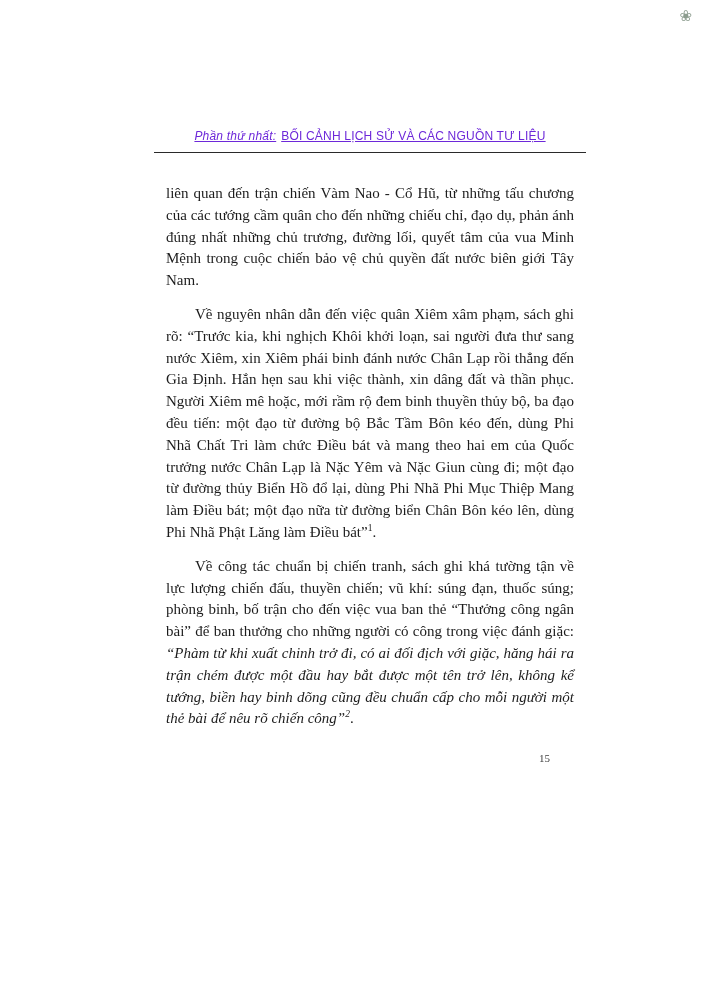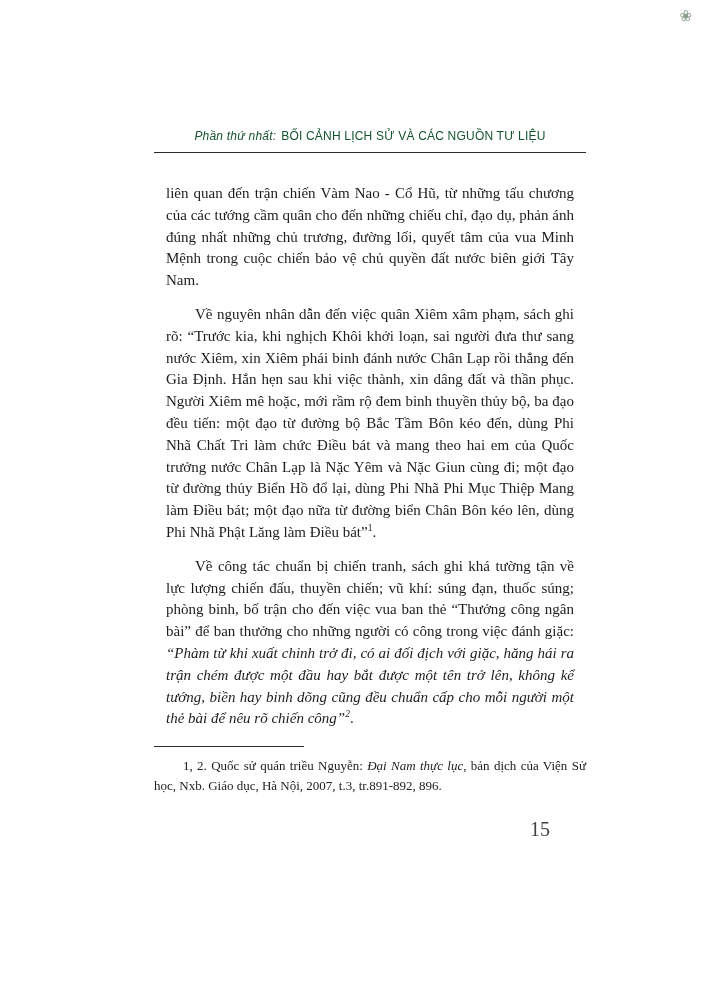--- a/index.html
+++ b/index.html
@@ -23,24 +23,25 @@
     position: absolute;
     left: 154px;
     top: 129px;
     width: 432px;
   }
   .running-head {
     text-align: center;
     font-family: "Liberation Sans", sans-serif;
     font-size: 12px;
     letter-spacing: 0.2px;
-    color: #14532d;
+    color: #6d28d9;
     padding-bottom: 9px;
     border-bottom: 1.4px solid #2a2a2a;
     white-space: nowrap;
+    text-decoration: underline;
   }
   .head-italic { font-style: italic; margin-right: 5px; }
   .body-text {
     margin-top: 30px;
     font-size: 15px;
     line-height: 21.8px;
     text-align: justify;
   }
   .body-text p { margin: 12px; }
   .body-text p.indent { text-indent: 29px; }
@@ -55,21 +56,21 @@
   .footnote-text {
     font-size: 13px;
     line-height: 20px;
     text-align: justify;
     text-indent: 29px;
   }
   .page-number {
     margin-top: 22px;
     text-align: right;
     padding-right: 36px;
-    font-size: 20px;
+    font-size: 11px;
     color: #404040;
   }
 </style>
 </head>
 <body>
 
 <div class="page-root">
 
   <div class="ornament" style="color: rgb(141, 157, 143);">❀</div>
 
@@ -78,21 +79,17 @@
     <div class="running-head">
       <span class="head-italic">Phần thứ nhất:</span><span class="head-caps">BỐI CẢNH LỊCH SỬ VÀ CÁC NGUỒN TƯ LIỆU</span>
     </div>
 
     <div class="body-text">
         <p><span>liên quan đến trận chiến Vàm Nao - Cổ Hũ, từ những tấu chương của các tướng cầm quân cho đến những chiếu chỉ, đạo dụ, phản ánh đúng nhất những chủ trương, đường lối, quyết tâm của vua Minh Mệnh trong cuộc chiến bảo vệ chủ quyền đất nước biên giới Tây Nam.</span></p>
         <p class="indent"><span>Về nguyên nhân dẫn đến việc quân Xiêm xâm phạm, sách ghi rõ: “Trước kia, khi nghịch Khôi khởi loạn, sai người đưa thư sang nước Xiêm, xin Xiêm phái binh đánh nước Chân Lạp rồi thẳng đến Gia Định. Hắn hẹn sau khi việc thành, xin dâng đất và thần phục. Người Xiêm mê hoặc, mới rầm rộ đem binh thuyền thủy bộ, ba đạo đều tiến: một đạo từ đường bộ Bắc Tầm Bôn kéo đến, dùng Phi Nhã Chất Tri làm chức Điều bát và mang theo hai em của Quốc trưởng nước Chân Lạp là Nặc Yêm và Nặc Giun cùng đi; một đạo từ đường thủy Biển Hồ đổ lại, dùng Phi Nhã Phi Mục Thiệp Mang làm Điều bát; một đạo nữa từ đường biển Chân Bôn kéo lên, dùng Phi Nhã Phật Lăng làm Điều bát”</span><sup>1</sup><span>.</span></p>
         <p class="indent"><span>Về công tác chuẩn bị chiến tranh, sách ghi khá tường tận về lực lượng chiến đấu, thuyền chiến; vũ khí: súng đạn, thuốc súng; phòng binh, bố trận cho đến việc vua ban thẻ “Thưởng công ngân bài” để ban thưởng cho những người có công trong việc đánh giặc: </span><em>“Phàm từ khi xuất chinh trở đi, có ai đối địch với giặc, hăng hái ra trận chém được một đầu hay bắt được một tên trở lên, không kể tướng, biền hay binh dõng cũng đều chuẩn cấp cho mỗi người một thẻ bài để nêu rõ chiến công”</em><sup style="font-style: italic;">2</sup><span>.</span></p>
       </div>
 
-    <div class="footnote">
-      <div class="footnote-rule"></div>
-      <p class="footnote-text"><span>1, 2. Quốc sử quán triều Nguyễn: </span><em>Đại Nam thực lục</em><span>, bản dịch của Viện Sử học, Nxb. Giáo dục, Hà Nội, 2007, t.3, tr.891-892, 896.</span></p>
-    </div>
 
     <div class="page-number">15</div>
 
   </div>
 </div>
 
 </body></html>

